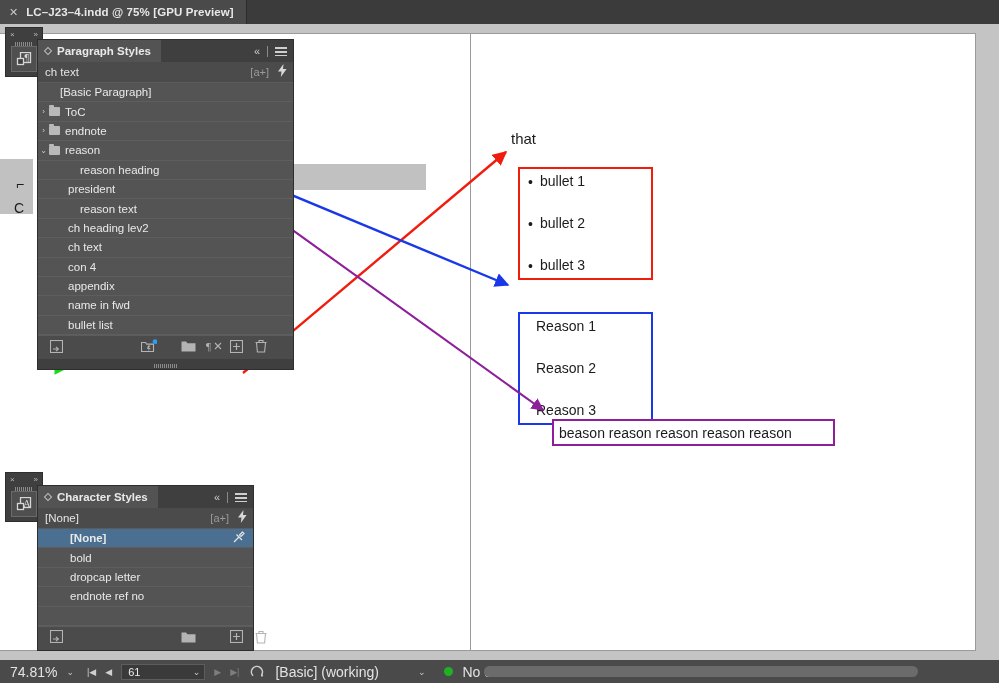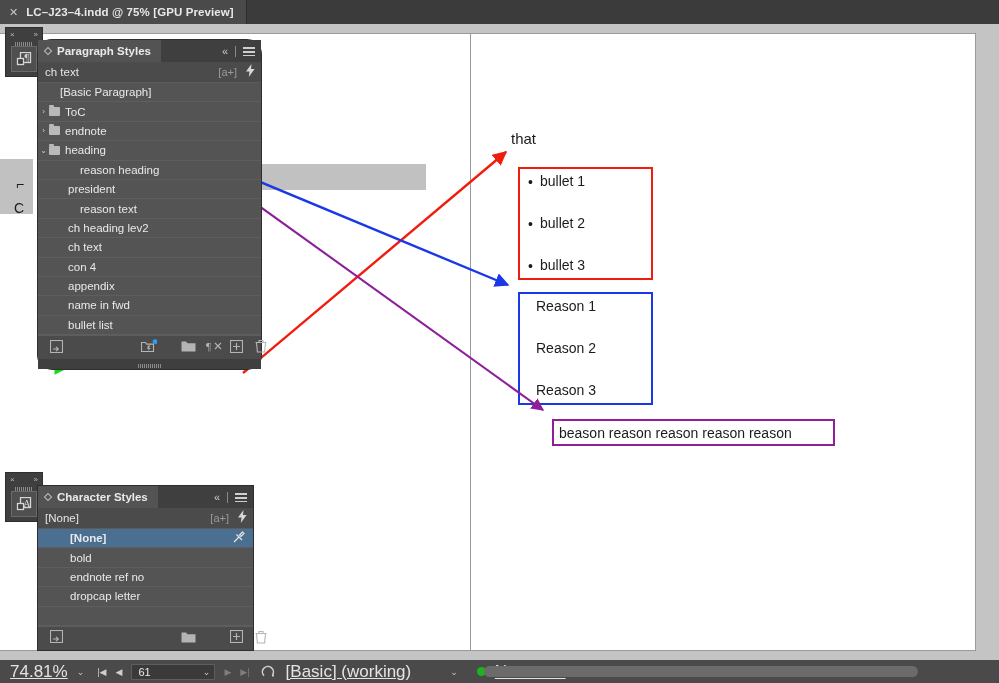--- a/index.html
+++ b/index.html
@@ -174,21 +174,21 @@
     background: repeating-linear-gradient(to right,#8a8a8a 0 1px,transparent 1px 2px);
   }
   .panel-bottombar { height: 10px; background: #3f3f3f; position: relative; }
 
   
   #statusbar {
     position: absolute; left: 0; top: 660px; width: 999px; height: 23px;
     background: #4a4a4a; display: flex; align-items: center;
     padding-left: 10px; gap: 9px;
   }
-  #statusbar .sb-text { color: #e3e3e3; font-size: 17px; white-space: nowrap; text-decoration: underline; }
+  #statusbar .sb-text { color: #e3e3e3; font-size: 14px; white-space: nowrap; }
   #statusbar .chev { color: #c8c8c8; font-size: 9px; }
   .nav-btn { color: #cfcfcf; font-size: 9px; }
   .nav-btn.dim { color: #7e7e7e; }
   #pagebox {
     width: 84px; height: 16px; background: #3a3a3a; border: 1px solid #5d5d5d;
     display: flex; align-items: center; justify-content: space-between;
     padding: 0 4px 0 6px;
   }
   #pagebox .pv { color: #ececec; font-size: 11px; }
   .dot-green {
@@ -228,21 +228,21 @@
 
     <div class="frame" id="frame-bullets" style="border-color: rgb(240, 29, 14);">
       <span class="bullet-dot" style="left:8px; top:5px;">•</span>
       <span class="bullet-line" style="left:20px; top:4px;">bullet 1</span>
       <span class="bullet-dot" style="left:8px; top:47px;">•</span>
       <span class="bullet-line" style="left:20px; top:46px;">bullet 2</span>
       <span class="bullet-dot" style="left:8px; top:89px;">•</span>
       <span class="bullet-line" style="left:20px; top:88px;">bullet 3</span>
     </div>
 
-    <div class="frame" id="frame-reasons" style="border-color: rgb(27, 56, 232);">
+    <div class="frame" id="frame-reasons" style="border-color: rgb(27, 56, 232); margin-top: 20px;">
       <span class="reason-line" style="left:16px; top:4px;">Reason 1</span>
       <span class="reason-line" style="left:16px; top:46px;text-align:center;">Reason 2</span>
       <span class="reason-line" style="left:16px; top:88px;">Reason 3</span>
     </div>
 
     <div class="frame" id="frame-reasontext" style="border-color: rgb(141, 31, 154);">
       <span id="rt-line">beason reason reason reason reason</span>
     </div>
   </div>
 
@@ -285,21 +285,21 @@
     <div class="dock-grip"></div>
     <div class="dock-icon">
       <svg width="16" height="15" viewBox="0 0 16 15">
         <rect x="4.5" y="0.5" width="10" height="10" fill="none" stroke="#d6d6d6" stroke-width="1.3"></rect>
         <rect x="1.5" y="6.5" width="6" height="6" fill="#3f3f3f" stroke="#d6d6d6" stroke-width="1.3"></rect>
         <text x="8.5" y="9" font-size="10" fill="#d6d6d6" font-family="Liberation Serif, serif">¶</text>
       </svg>
     </div>
   </div>
 
-  <div class="panel" id="para-panel" style="left:38px; top:40px; width:223px;border-radius:14px;">
+  <div class="panel" id="para-panel" style="left:38px; top:40px; width:255px;">
     <div class="panel-tabstrip">
       <div class="panel-tab">
         <span class="diamond"></span>
         <span>Paragraph Styles</span>
       </div>
       <div class="panel-strip-right">
         <span>«</span>
         <span class="vsep"></span>
         <span class="hamburger"></span>
       </div>
@@ -332,21 +332,21 @@
         <div class="style-row">
           <span class="twisty">›</span>
           <span style="display:inline-block;width:0px"></span>
           <span class="folder"></span>
           <span class="label">endnote</span>
         </div>
         <div class="style-row">
           <span class="twisty">⌄</span>
           <span style="display:inline-block;width:0px"></span>
           <span class="folder"></span>
-          <span class="label">heading</span>
+          <span class="label">reason</span>
         </div>
         <div class="style-row">
           <span class="twisty"></span>
           <span style="display:inline-block;width:31px"></span>
           <span class="label">reason heading</span>
         </div>
         <div class="style-row">
           <span class="twisty"></span>
           <span style="display:inline-block;width:19px"></span>
           <span class="label">president</span>
@@ -477,25 +477,25 @@
           <span class="tail-icon"><svg width="12" height="12" viewBox="0 0 12 12">
               <path d="M1,11 L6,6 M3.5,3.5 L9,9 M9.5,1 L6.5,4 L8,5.5 L11,2.5 Z" stroke="#e6e6e6" stroke-width="1.2" fill="none"></path>
             </svg></span>
         </div>
         <div class="style-row">
           <span style="display:inline-block;width:32px"></span>
           <span class="label">bold</span>
         </div>
         <div class="style-row">
           <span style="display:inline-block;width:32px"></span>
+          <span class="label">dropcap letter</span>
+        </div>
+        <div class="style-row">
+          <span style="display:inline-block;width:32px"></span>
           <span class="label">endnote ref no</span>
-        </div>
-        <div class="style-row">
-          <span style="display:inline-block;width:32px"></span>
-          <span class="label">dropcap letter</span>
         </div>
         <div class="style-row">
           <span style="display:inline-block;width:32px"></span>
           <span class="label"></span>
         </div>
       </div>
 
     <div class="panel-footer">
       <span class="fic" style="left:12px;">
         <svg width="13" height="13" viewBox="0 0 13 13">

